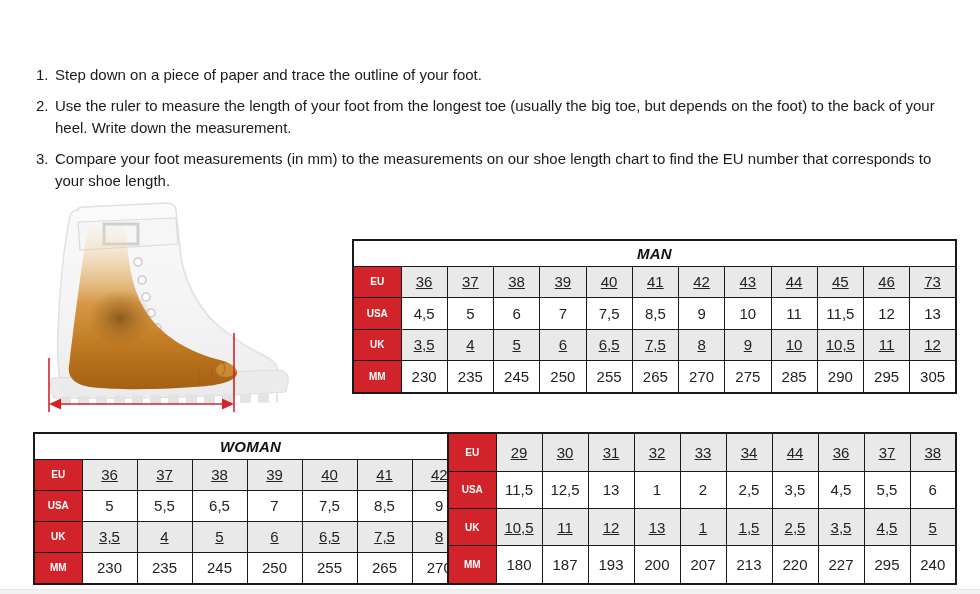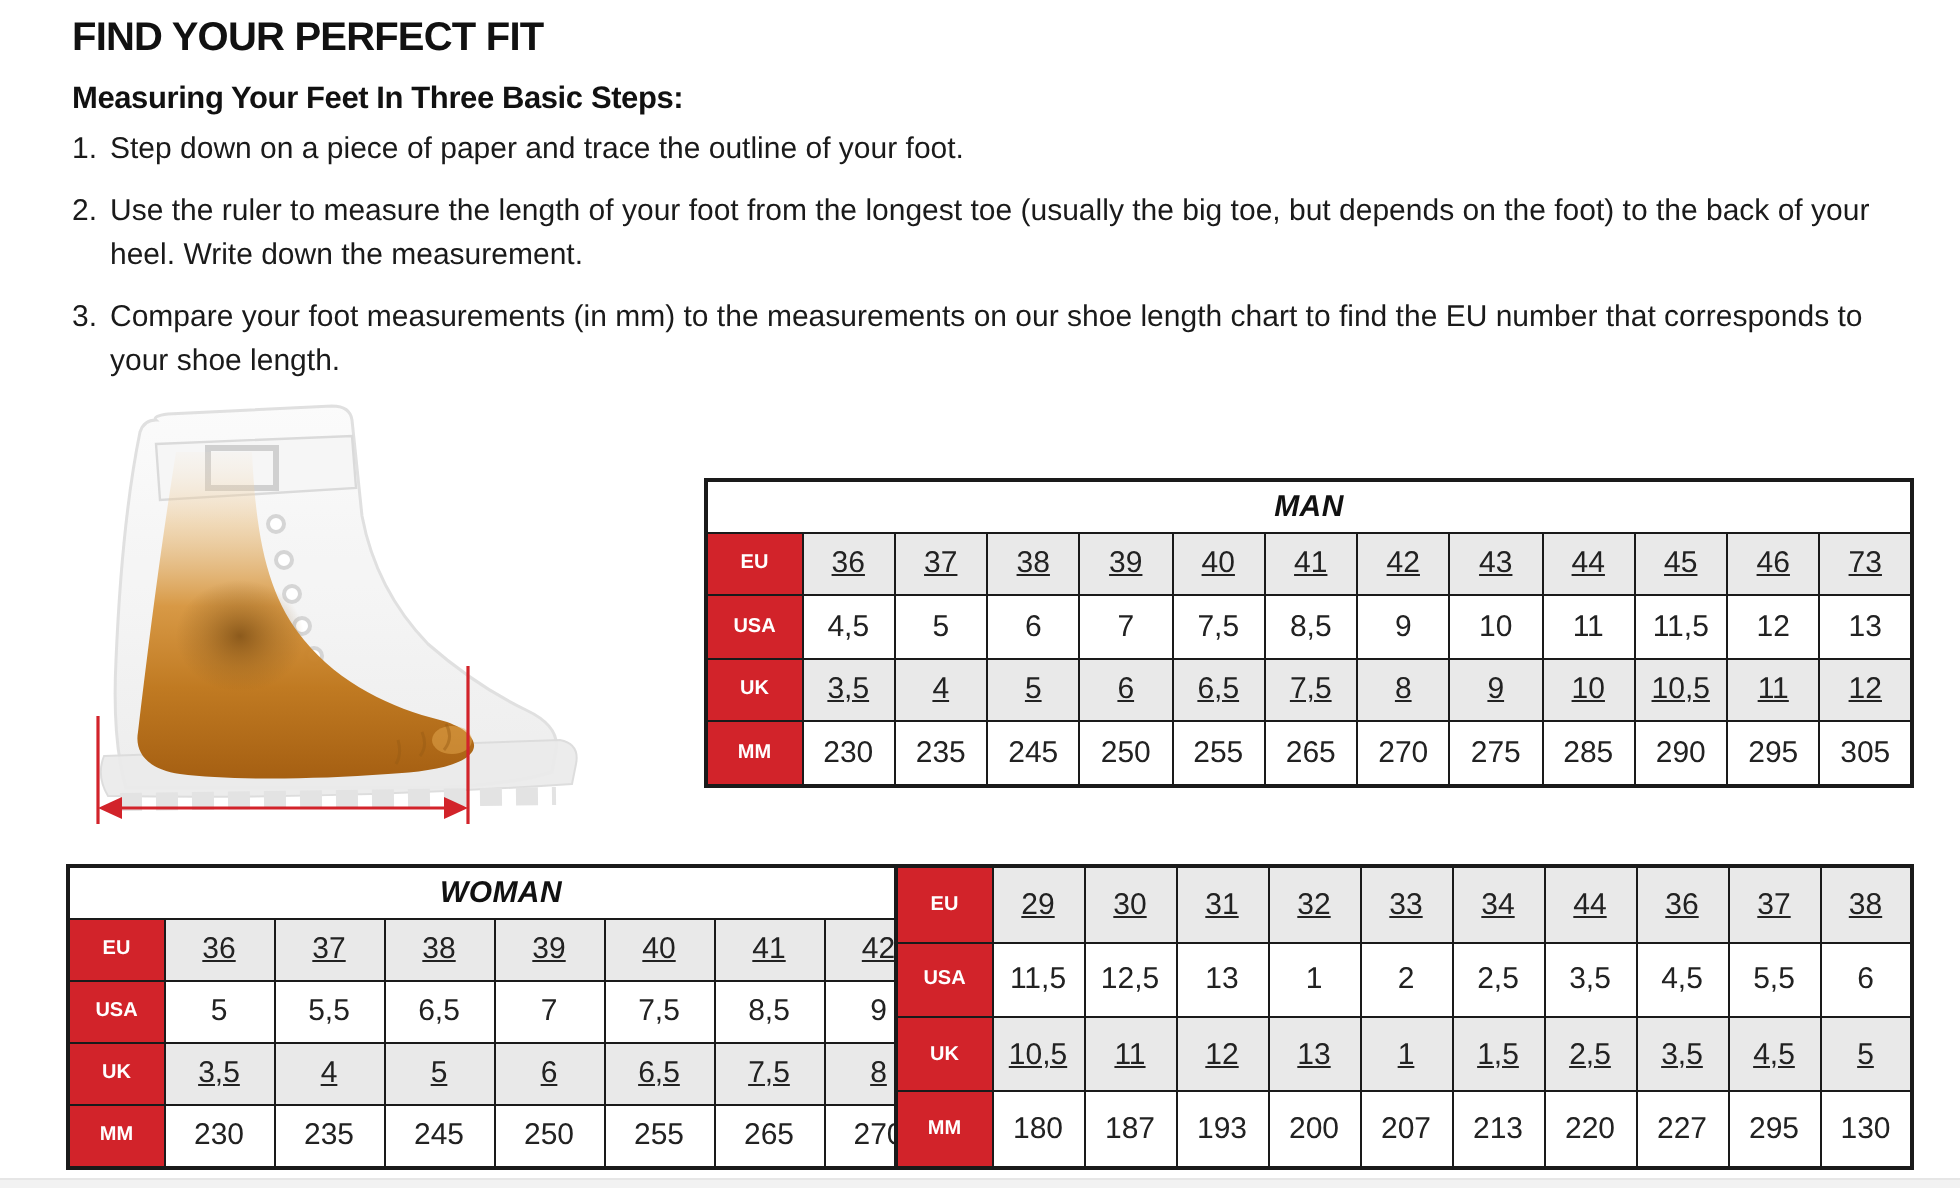--- a/index.html
+++ b/index.html
@@ -102,22 +102,20 @@
     background: #f0f0f0;
     border-top: 1px solid #e2e2e2;
     opacity: 0.85;
   }
 </style>
 </head>
 <body>
 
 <div class="page">
 
-  <h1 class="page-title">FIND YOUR PERFECT FIT</h1>
-  <h2 class="subtitle">Measuring Your Feet In Three Basic Steps:</h2>
 
   <ol class="steps">
       <li class="step">
         <span class="step-num">1.</span>
         <span class="step-text">Step down on a piece of paper and trace the outline of your foot.</span>
       </li>
       <li class="step">
         <span class="step-num">2.</span>
         <span class="step-text">Use the ruler to measure the length of your foot from the longest toe (usually the big toe, but depends on the foot) to the back of your heel. Write down the measurement.</span>
       </li>
@@ -382,20 +380,20 @@
             <th class="lbl">MM</th>
             <td>180</td>
             <td>187</td>
             <td>193</td>
             <td>200</td>
             <td>207</td>
             <td>213</td>
             <td>220</td>
             <td>227</td>
             <td>295</td>
-            <td>130</td>
+            <td>240</td>
           </tr>
         </tbody>
       </table>
     </div>
 
   <div class="bottom-strip"></div>
 </div>
 
 </body></html>

